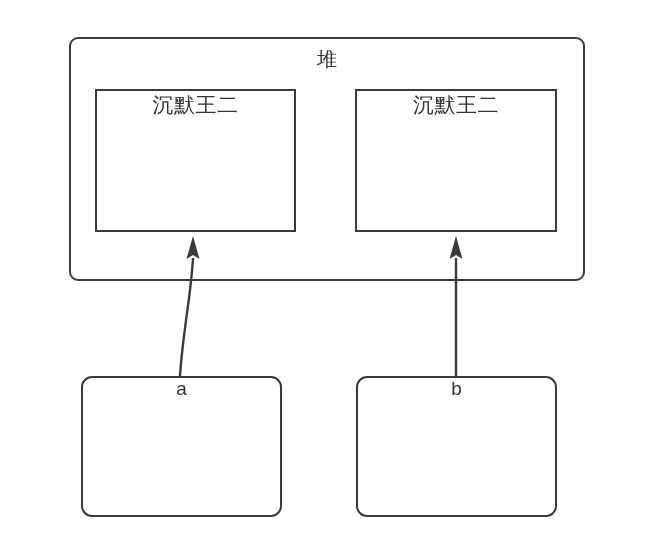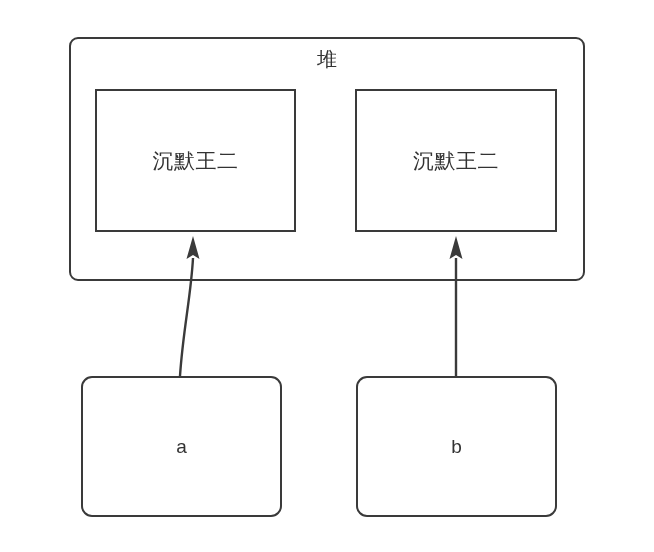--- a/index.html
+++ b/index.html
@@ -25,21 +25,20 @@
     top: 0;
     width: 654px;
     height: 552px;
     pointer-events: none;
   }
   .node {
     position: absolute;
     box-sizing: border-box;
     background: #ffffff;
     display: flex;
-    align-items: center;
     justify-content: center;
   }
   
   .container-node {
     border: 2.6px solid #3a3a3a;
     border-radius: 9px;
     align-items: flex-start;
     justify-content: center;
   }
   .container-label {

